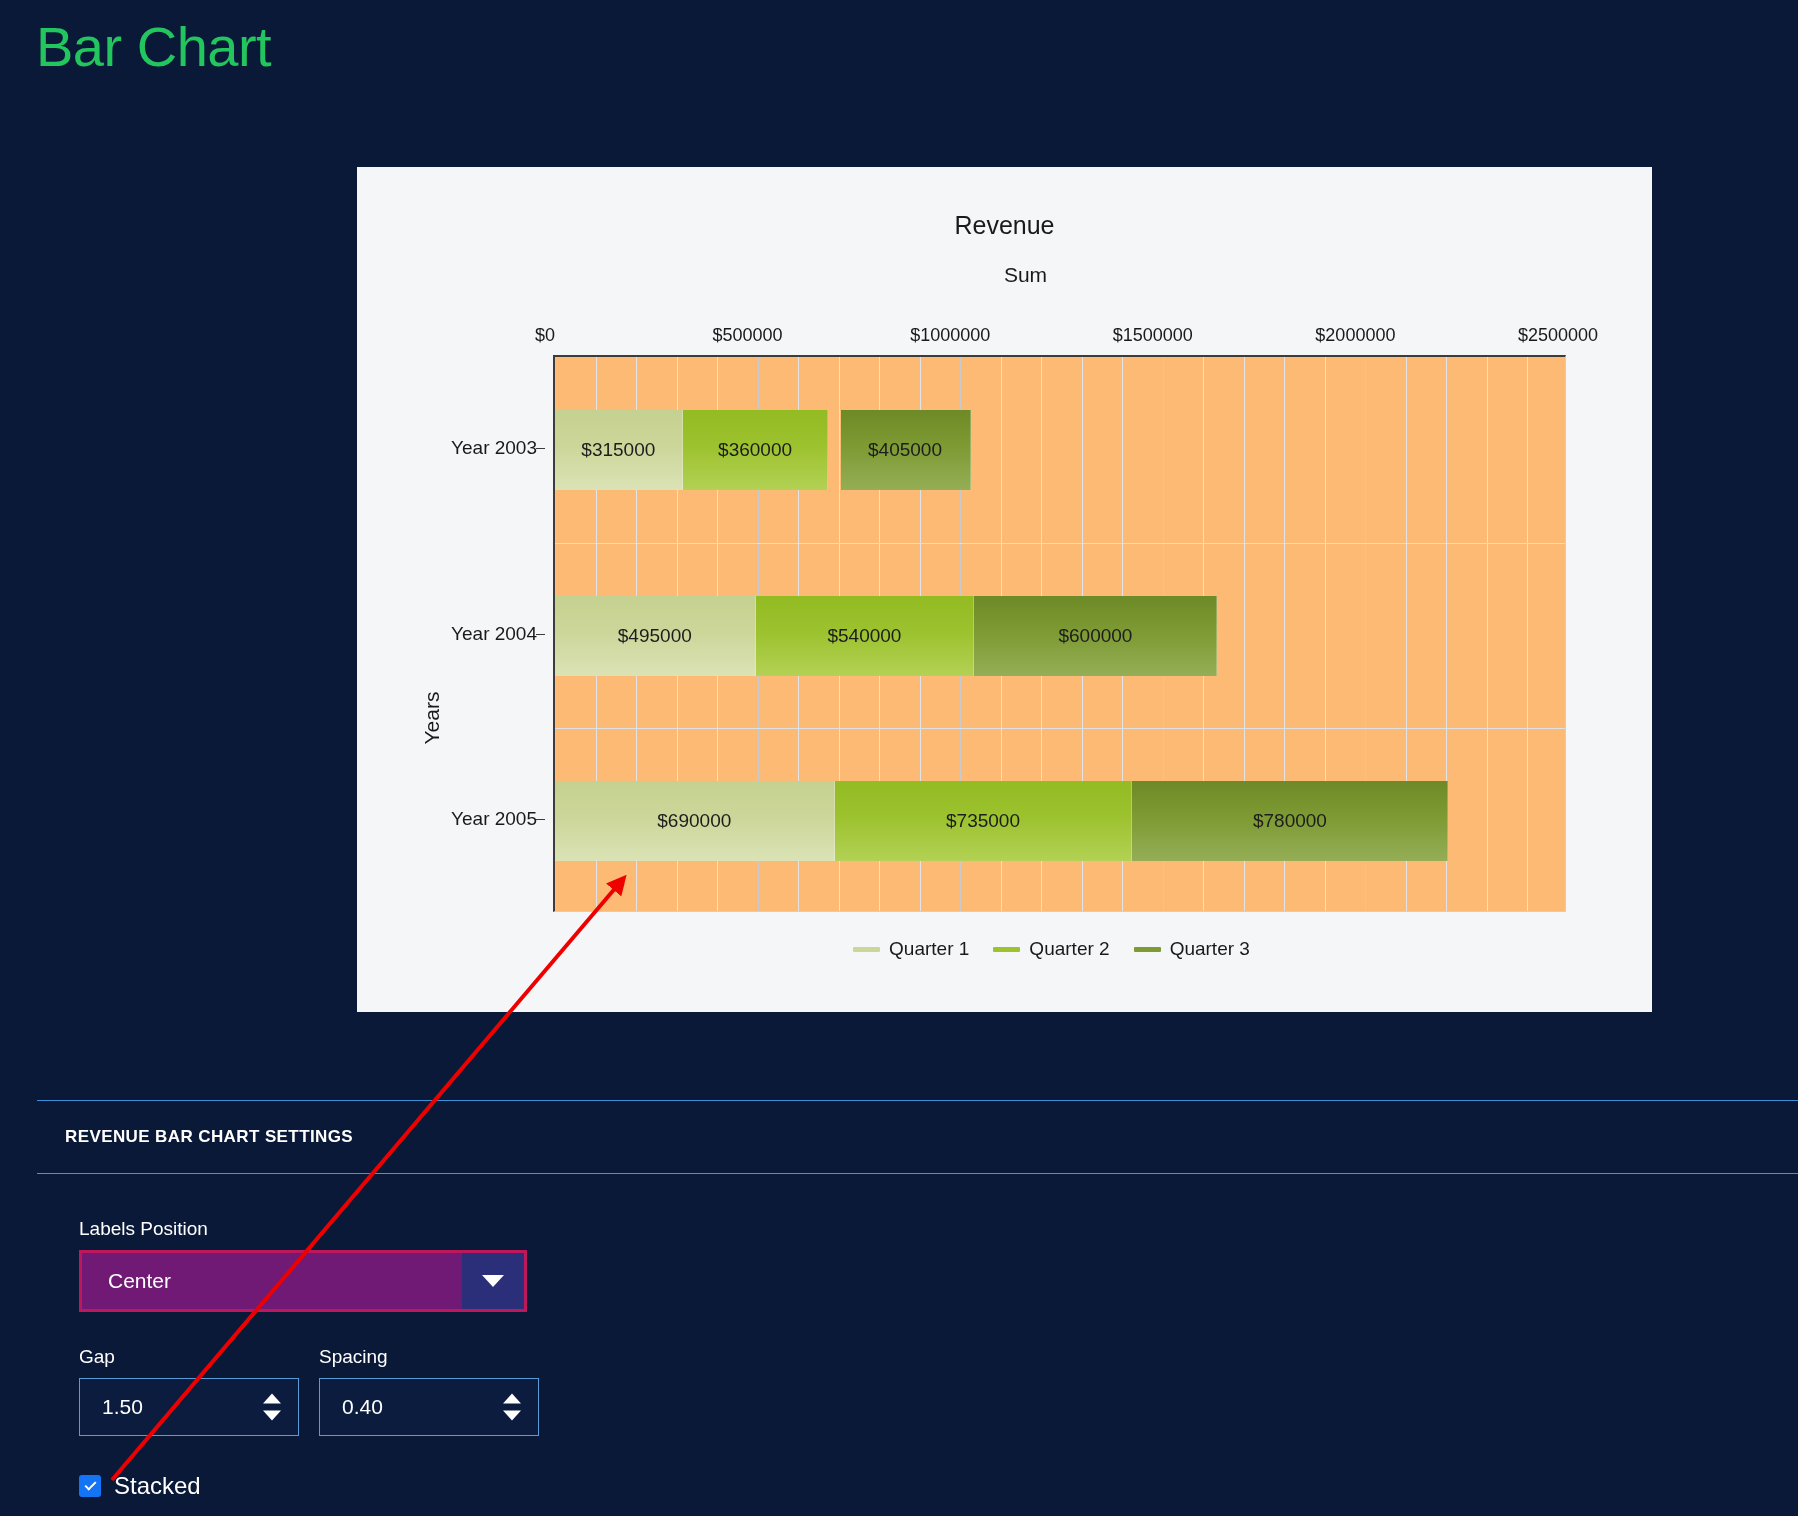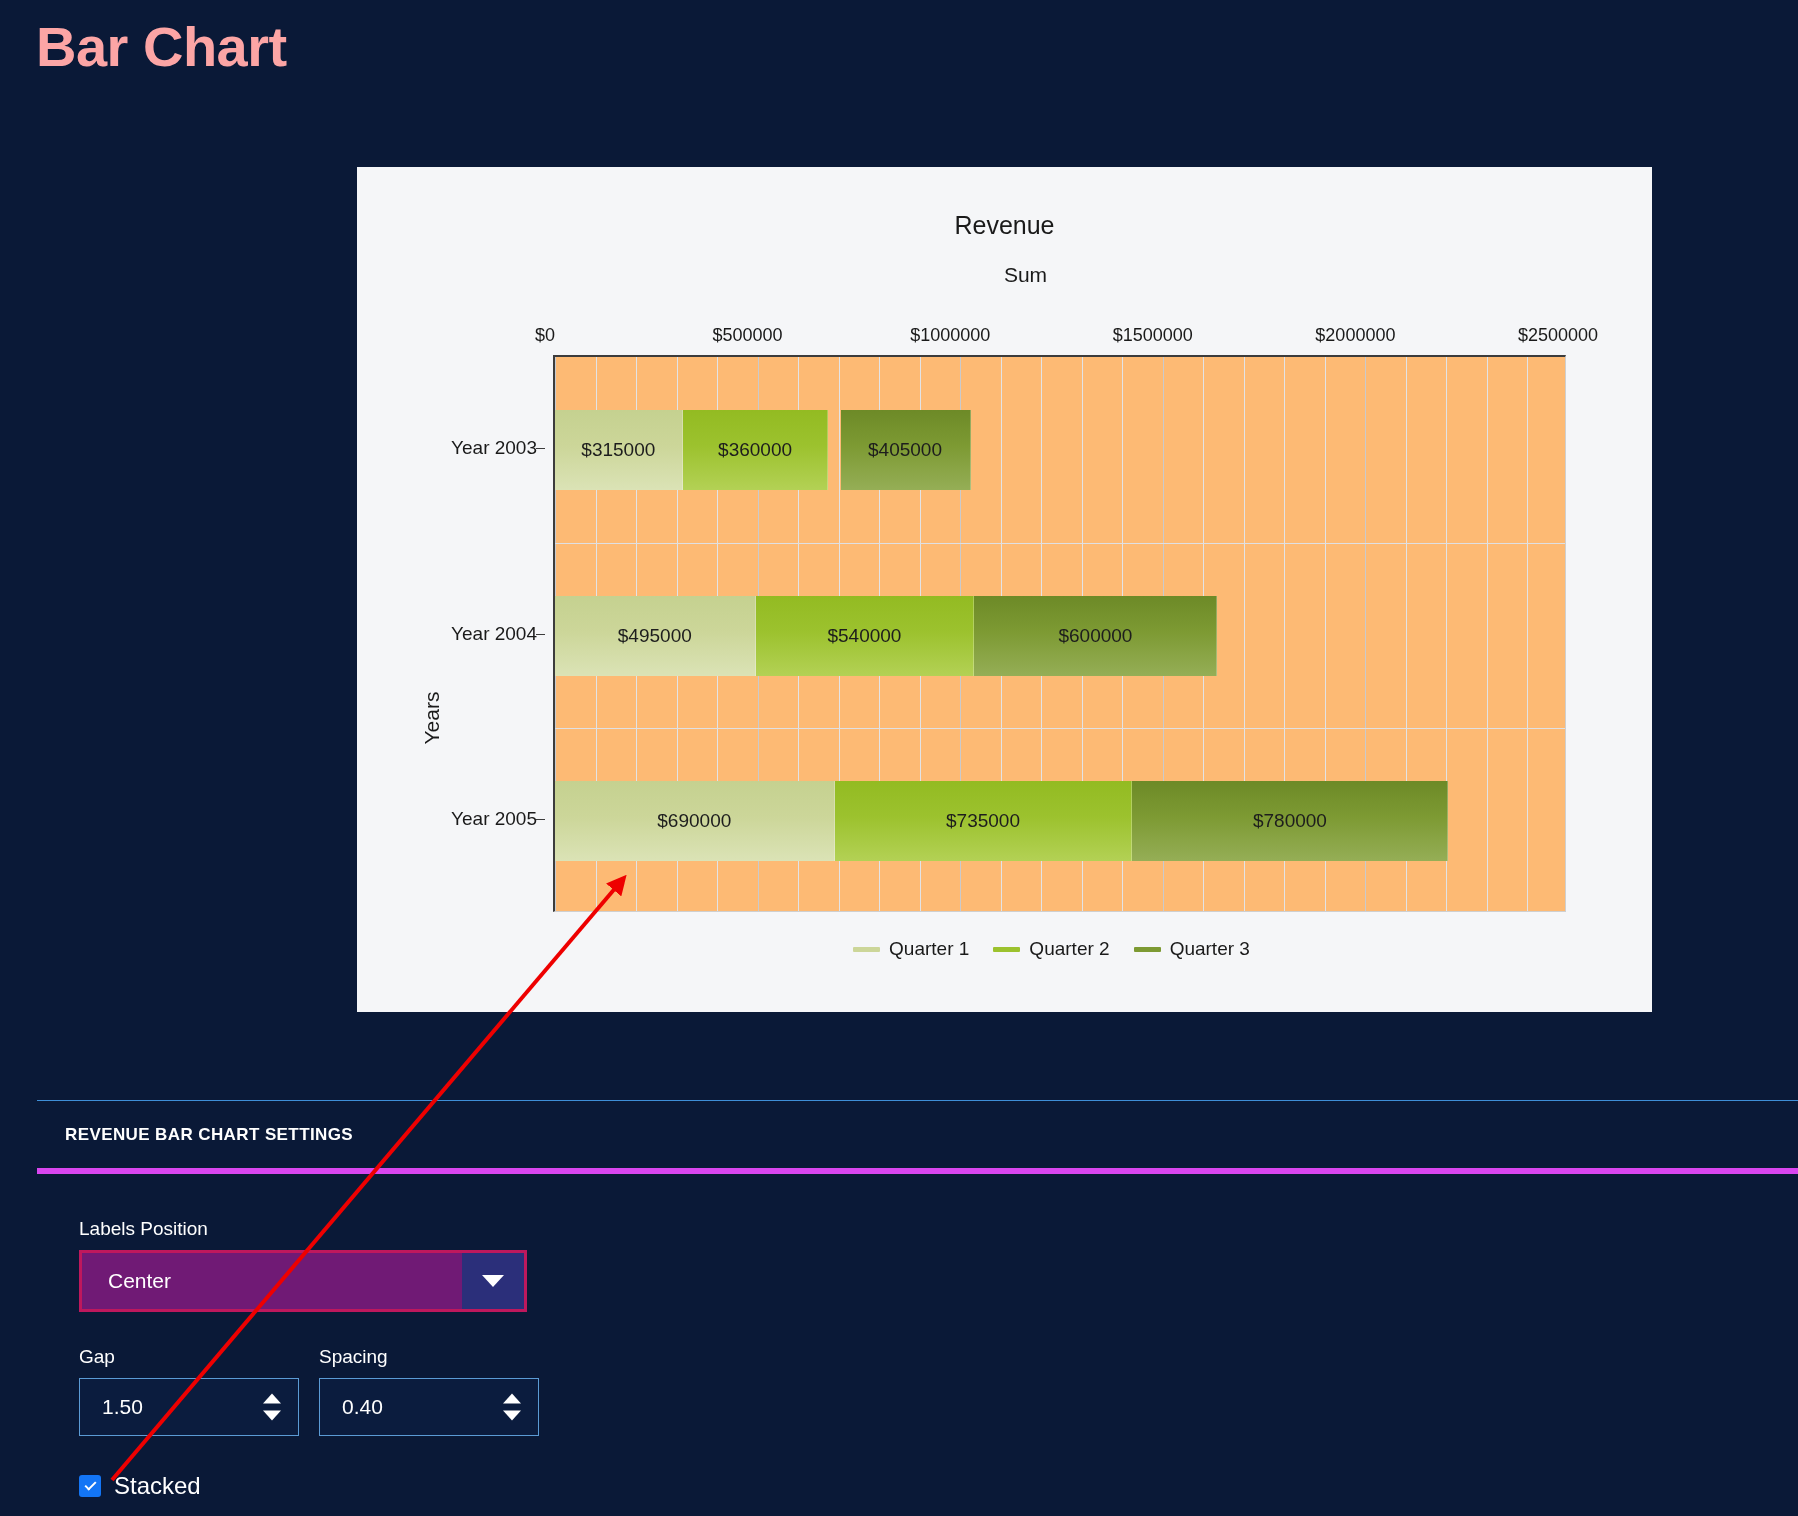--- a/index.html
+++ b/index.html
@@ -8,21 +8,21 @@
     width:1798px; height:1516px;
     background:#0a1937;
     font-family:"Liberation Sans", sans-serif;
     position:relative;
     overflow:hidden;
   }
 
   
   .page-title {
     position:absolute; left:36px; top:14px;
-    font-size:56px; font-weight:bold; color:#fca5a5;
+    font-size:56px; font-weight:normal; color:#22c55e;
     letter-spacing:-0.5px;
   }
 
   
   .chart-panel {
     position:absolute; left:357px; top:167px;
     width:1295px; height:845px;
     background:#f5f6f8;
   }
   .chart-title {
@@ -87,21 +87,21 @@
   .legend-text { font-size:19px; color:#1a1a1a; white-space:nowrap; }
 
   
   .settings-panel {
     position:absolute; left:37px; top:1100px;
     width:1761px; height:416px;
     background:#0a1937;
     border-top:1px solid #3f8fd8;
   }
   .settings-header {
-    height:73px; border-bottom:6px solid #d946ef;
+    height:73px; border-bottom:1px solid #d946ef;
     display:flex; align-items:center; padding-left:28px;
   }
   .settings-header-text {
     font-size:17px; font-weight:bold; color:#ffffff; letter-spacing:0.4px;
   }
   .settings-body { padding:44px 0 0 42px; }
 
   .field-label { font-size:19px; color:#ffffff; margin-bottom:10px; }
 
   .select-box {

